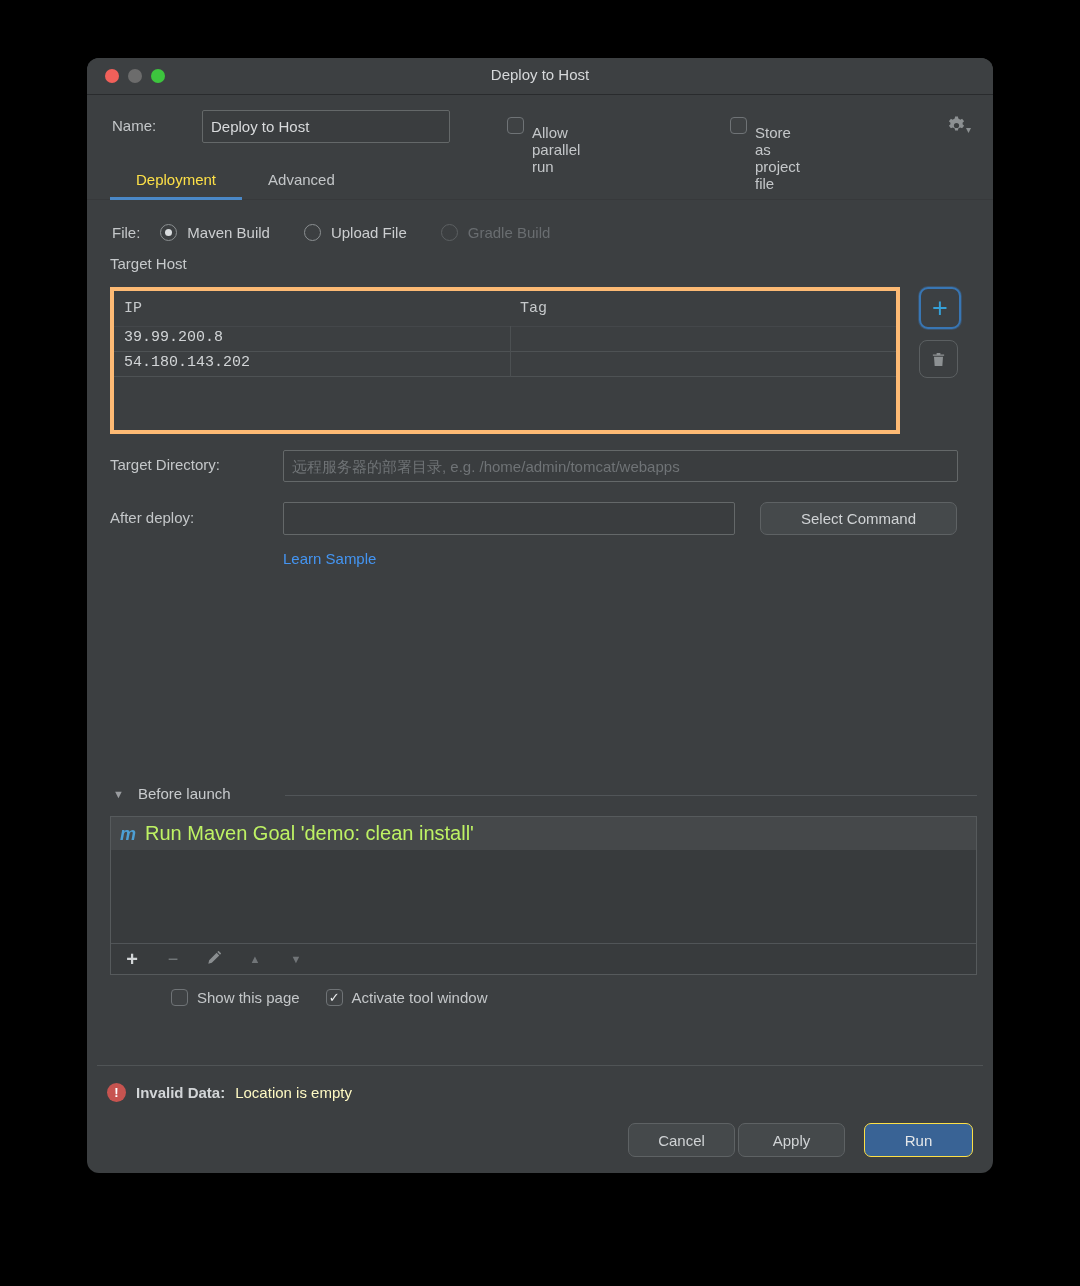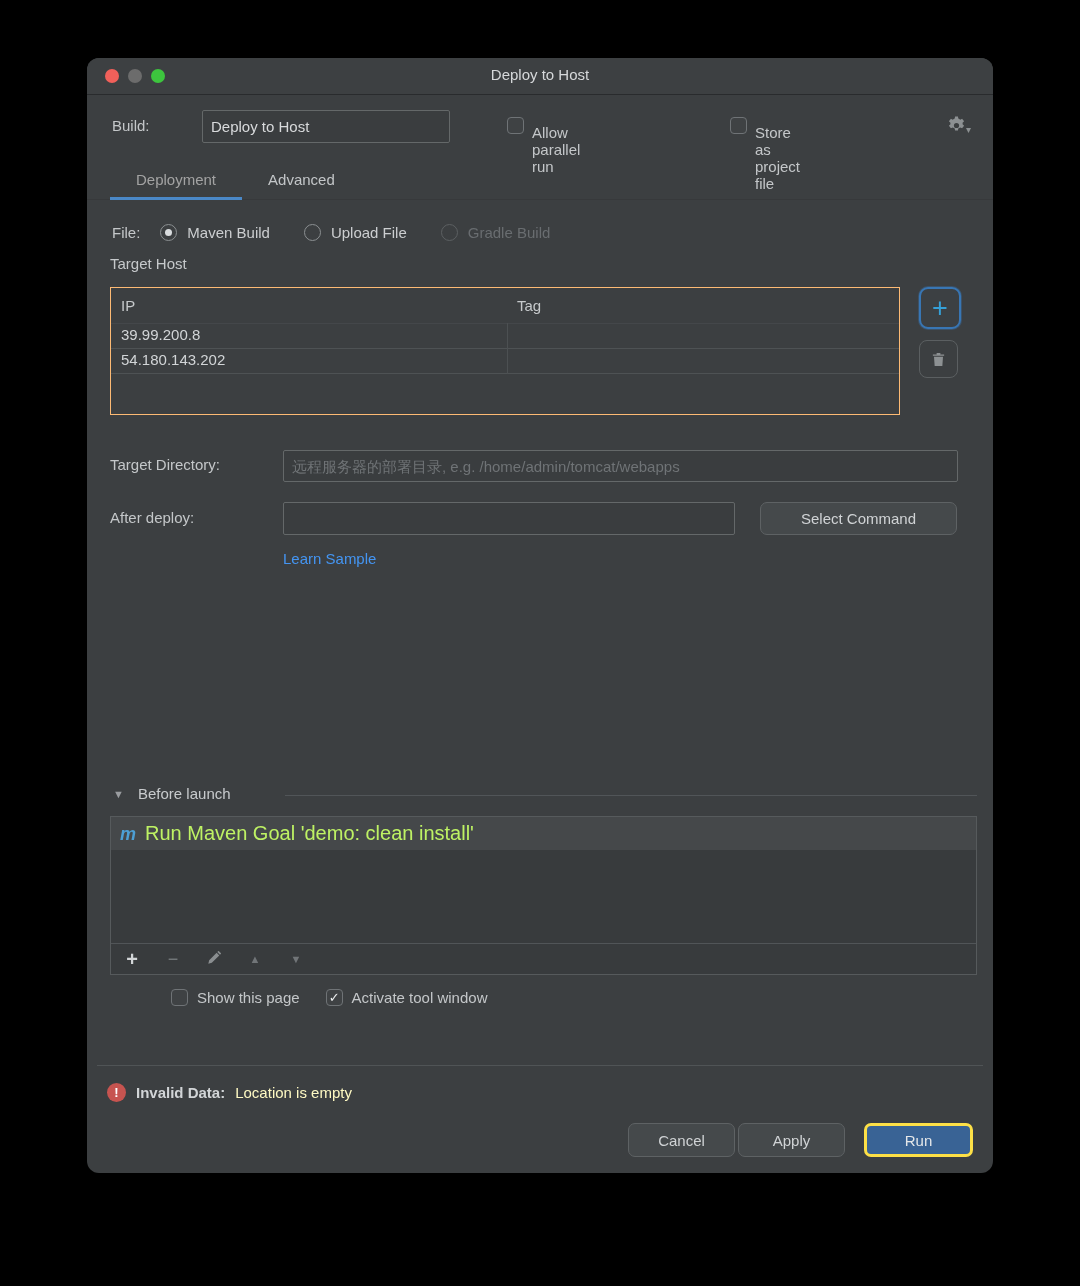--- a/index.html
+++ b/index.html
@@ -53,40 +53,40 @@
   .gear-drop{position:absolute;left:19px;top:8px;font-size:10px;color:#8c9092;}
   
   .tabbar{
     position:absolute;left:0;top:104px;right:0;height:38px;
     padding-left:23px;display:flex;border-bottom:1px solid #37393b;box-sizing:border-box;
   }
   .tab{
     height:38px;display:inline-flex;align-items:center;padding:0 26px;
     font-size:15px;color:#c3c6c8;border-bottom:3px solid transparent;box-sizing:border-box;
   }
-  .tab.active{border-bottom-color:#4a88c7;color:#a3a3a3;}
+  .tab.active{border-bottom-color:#4a88c7;color:#fde047;}
   
   .row-file{position:absolute;left:25px;top:162px;height:24px;display:flex;align-items:center;gap:20px;}
   .radio-item{display:flex;align-items:center;gap:10px;margin-right:14px;}
   .radio{
     width:17px;height:17px;border:1px solid #8b8f91;border-radius:50%;
     box-sizing:border-box;position:relative;background:transparent;
   }
   .radio.selected::after{
     content:"";position:absolute;left:4px;top:4px;width:7px;height:7px;
     border-radius:50%;background:#d9dcde;
   }
   .radio.disabled{border-color:#5c6062;}
   .radio-label{color:#ccced0;font-size:15px;}
   .radio-label.disabled{color:#696d70;}
   
   .th-label{position:absolute;left:23px;top:197px;font-size:15px;color:#c6c9cb;}
   .host-table{
-    position:absolute;left:23px;top:229px;width:790px;height:128px;
-    border:1px solid #fdba74;box-sizing:border-box;background:#3c3f41;
+    position:absolute;left:23px;top:229px;width:790px;height:147px;
+    border:4px solid #fdba74;box-sizing:border-box;background:#3c3f41;font-family:Liberation Mono, monospace;
   }
   .host-header{position:absolute;left:0;top:0;right:0;height:35px;border-bottom:1px solid #44474a;}
   .host-header .col-ip{position:absolute;left:10px;top:9px;color:#c6c9cb;font-size:15px;}
   .host-header .col-tag{position:absolute;left:406px;top:9px;color:#c6c9cb;font-size:15px;}
   .host-row{position:absolute;left:0;right:0;height:25px;border-bottom:1px solid #4e5254;}
   .host-row .cell-ip{position:absolute;left:10px;top:3px;color:#d2d5d7;font-size:15px;}
   .host-row .cell-tag{position:absolute;left:406px;top:3px;color:#d2d5d7;font-size:15px;}
   .host-vline{position:absolute;left:396px;top:35px;width:1px;height:51px;background:#4c5052;}
   .btn-add{
     position:absolute;left:832px;top:229px;width:42px;height:42px;
@@ -149,38 +149,38 @@
   .err-title{color:#d2d5d7;font-size:15px;font-weight:bold;}
   .err-msg{color:#fef9c3;font-size:15px;}
   .row-buttons{position:absolute;left:0;top:1065px;right:20px;height:34px;}
   .dlg-btn{
     position:absolute;top:0;height:34px;border-radius:7px;font-size:15px;
     font-family:"Liberation Sans",sans-serif;
     background:#45494b;border:1px solid #5e6264;color:#d0d3d5;
   }
   .btn-cancel{left:541px;width:107px;}
   .btn-apply{left:651px;width:107px;}
-  .btn-run{left:777px;width:109px;background:#396395;border:3px solid #fde047;color:#e4e7e9;}
+  .btn-run{left:777px;width:109px;background:#396395;border:1px solid #fde047;color:#e4e7e9;}
 </style>
 </head>
 <body>
 
 <div class="window">
 
   <div class="titlebar">
     <div class="lights">
       <span class="light red"></span>
       <span class="light gray"></span>
       <span class="light green"></span>
     </div>
     <div class="win-title">Deploy to Host</div>
   </div>
 
   <div class="row-name">
-    <span class="lbl">Build:</span>
+    <span class="lbl">Name:</span>
     <input class="txt name-input" value="Deploy to Host" style="">
     <span class="checkbox cb-parallel">
       <span class="cbox"></span>
       <span class="lbl">Allow parallel run</span>
     </span>
     <span class="checkbox cb-store">
       <span class="cbox"></span>
       <span class="lbl">Store as project file</span>
     </span>
     <span class="gear-wrap">

